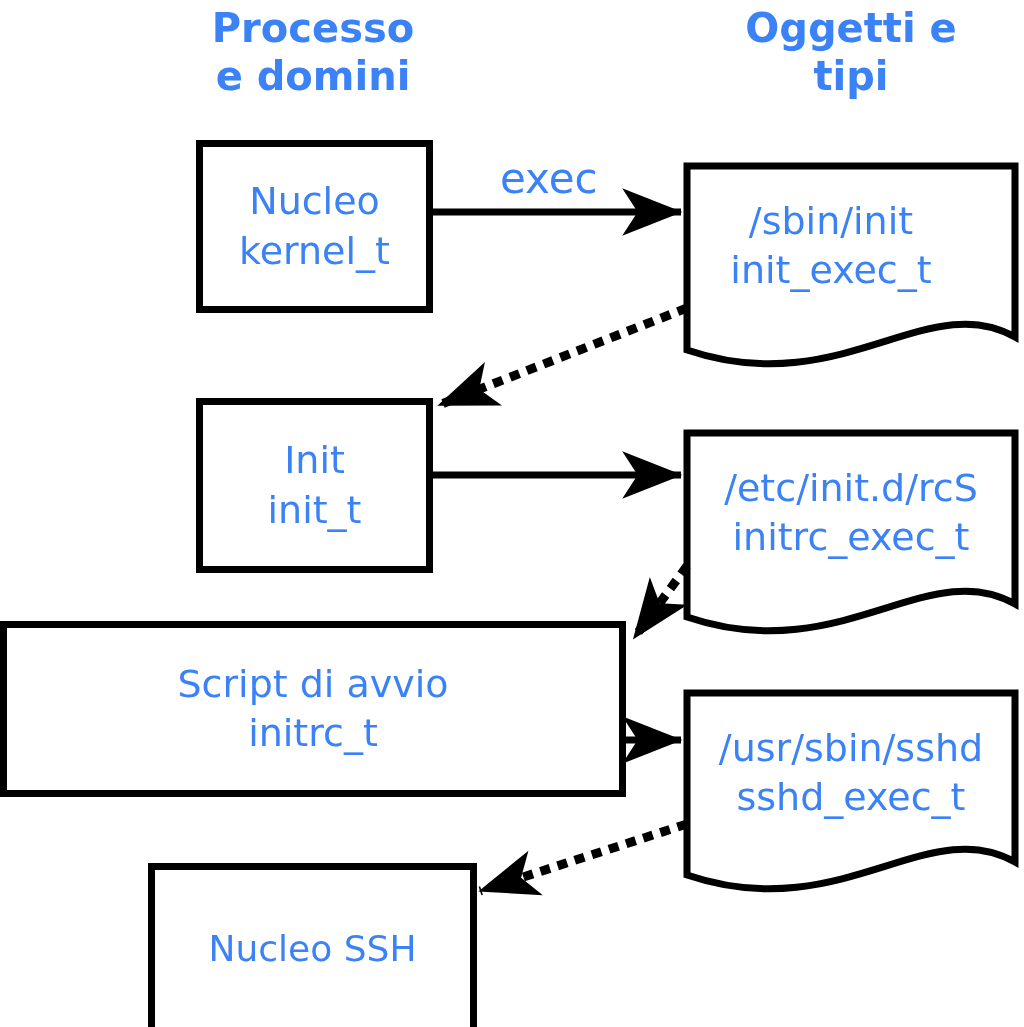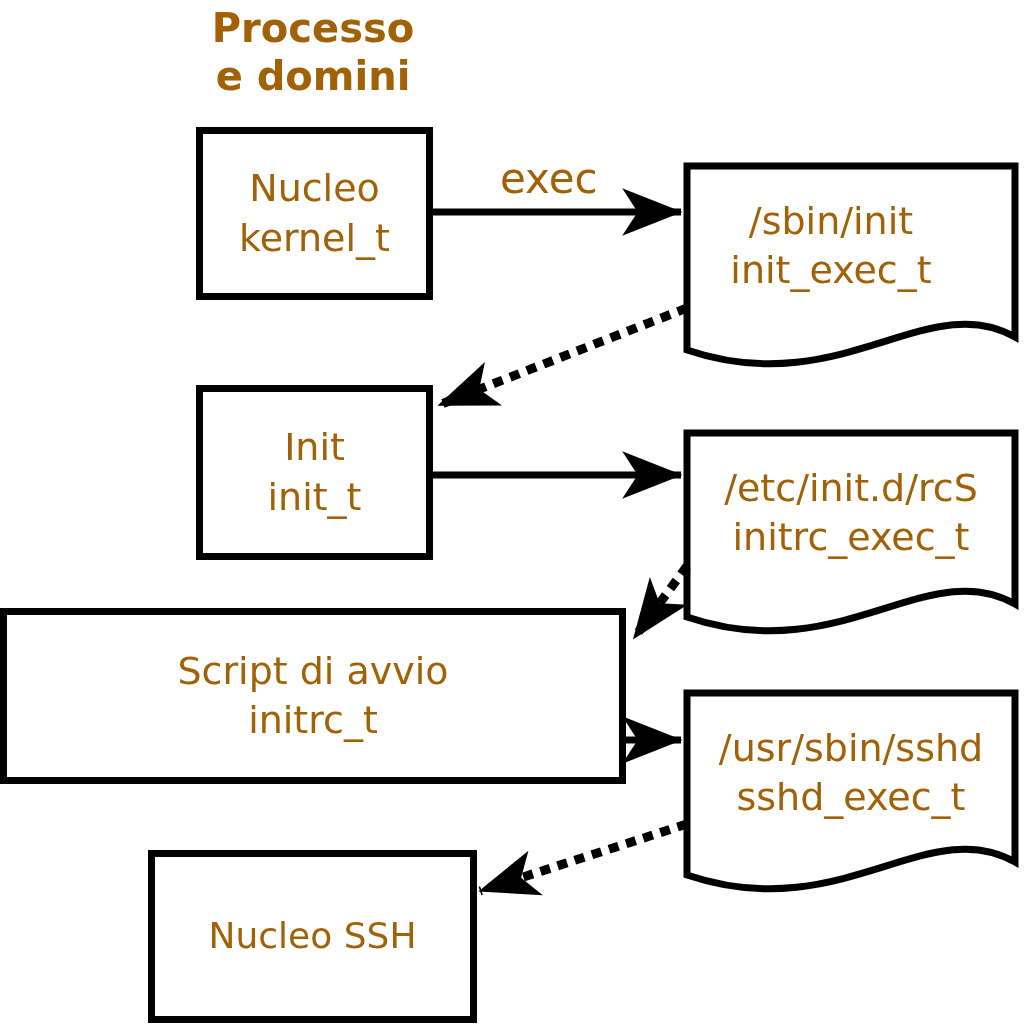--- a/index.html
+++ b/index.html
@@ -2,21 +2,21 @@
 <html><head>
 <meta charset="utf-8">
 <style>
   html, body { margin: 0; padding: 0; background: #ffffff; }
   .canvas {
     position: relative;
     width: 1024px;
     height: 1027px;
     background: #ffffff;
     font-family: "DejaVu Sans", sans-serif;
-    color: #a16207;
+    color: #3b82f6;
     overflow: hidden;
   }
   .layer {
     position: absolute;
     left: 0; top: 0;
     width: 1024px; height: 1027px;
   }
   .col-header {
     position: absolute;
     font-size: 40px;
@@ -31,20 +31,21 @@
     box-sizing: border-box;
     border: 7px solid #000000;
     background: #ffffff;
     display: flex;
     flex-direction: column;
     justify-content: center;
     align-items: center;
     font-size: 38px;
     line-height: 1.3;
     text-align: center;
+    margin-top: 13px;
   }
   .doc-label {
     position: absolute;
     display: flex;
     flex-direction: column;
     justify-content: center;
     align-items: center;
     font-size: 38px;
     line-height: 1.28;
     text-align: center;
@@ -82,20 +83,22 @@
     <line class="solid-edge" x1="432" y1="475" x2="681" y2="475" marker-end="url(#head-solid)"></line>
     <line class="solid-edge" x1="626" y1="740" x2="681" y2="740" marker-end="url(#head-solid)"></line>
 
     <line class="dotted-edge" x1="687" y1="308" x2="439" y2="405" marker-end="url(#head-dotted)"></line>
     <line class="dotted-edge" x1="687" y1="566" x2="634" y2="638" marker-end="url(#head-dotted)"></line>
     <line class="dotted-edge" x1="687" y1="824" x2="480" y2="891" marker-end="url(#head-dotted)"></line>
   </svg>
 
   <div class="col-header" style="left:150px; top:4px; width:326px;">Processo
 e domini</div>
+  <div class="col-header" style="left:688px; top:4px; width:326px;">Oggetti e
+tipi</div>
 
   <div class="pbox" style="left:196px; top:127px; width:237px; height:173px;">
     <div>Nucleo</div>
     <div>kernel_t</div>
   </div>
 
   <div class="pbox" style="left:196px; top:385px; width:237px; height:175px;">
     <div>Init</div>
     <div>init_t</div>
   </div>

